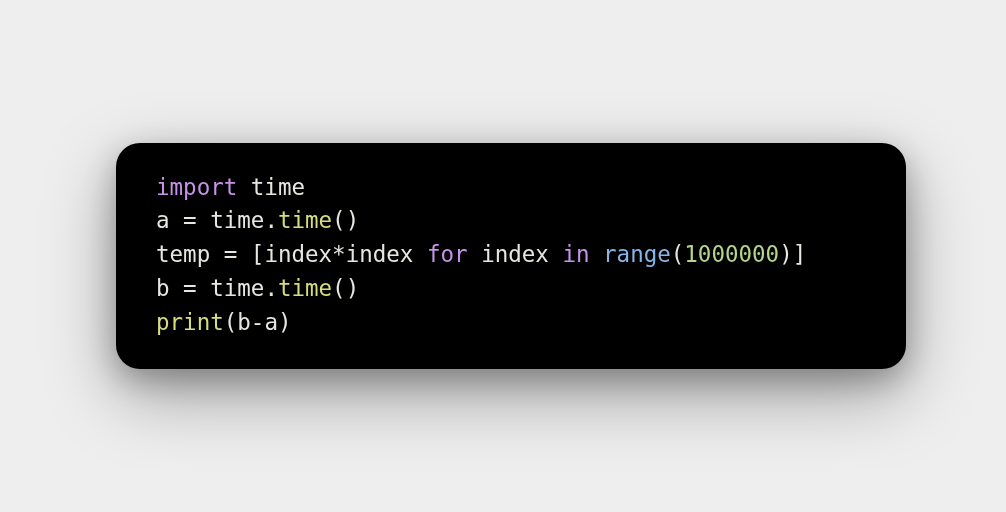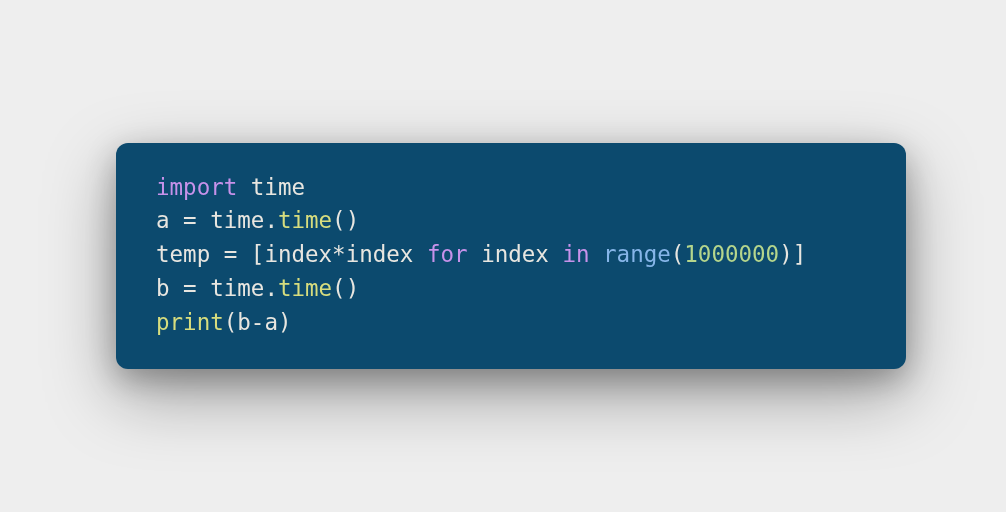--- a/index.html
+++ b/index.html
@@ -10,22 +10,22 @@
     body {
       width: 1006px;
       height: 512px;
       background: #eeeeee;
       display: flex;
       align-items: center;
       justify-content: center;
       font-family: "Consolas", "Monaco", "Menlo", monospace;
     }
     .code-block {
-      background: #0c4a6e;
-      border-radius: 12px;
+      background: #000000;
+      border-radius: 24px;
       padding: 28px 40px 30px 40px;
       box-shadow: 0 25px 70px rgba(0,0,0,0.35), 0 10px 30px rgba(0,0,0,0.25);
       width: 790px;
       margin-left: 16px;
     }
     pre {
       font-family: "Consolas", "Monaco", "Menlo", monospace;
       font-size: 22.5px;
       line-height: 1.5;
       color: #e8e6e0;

